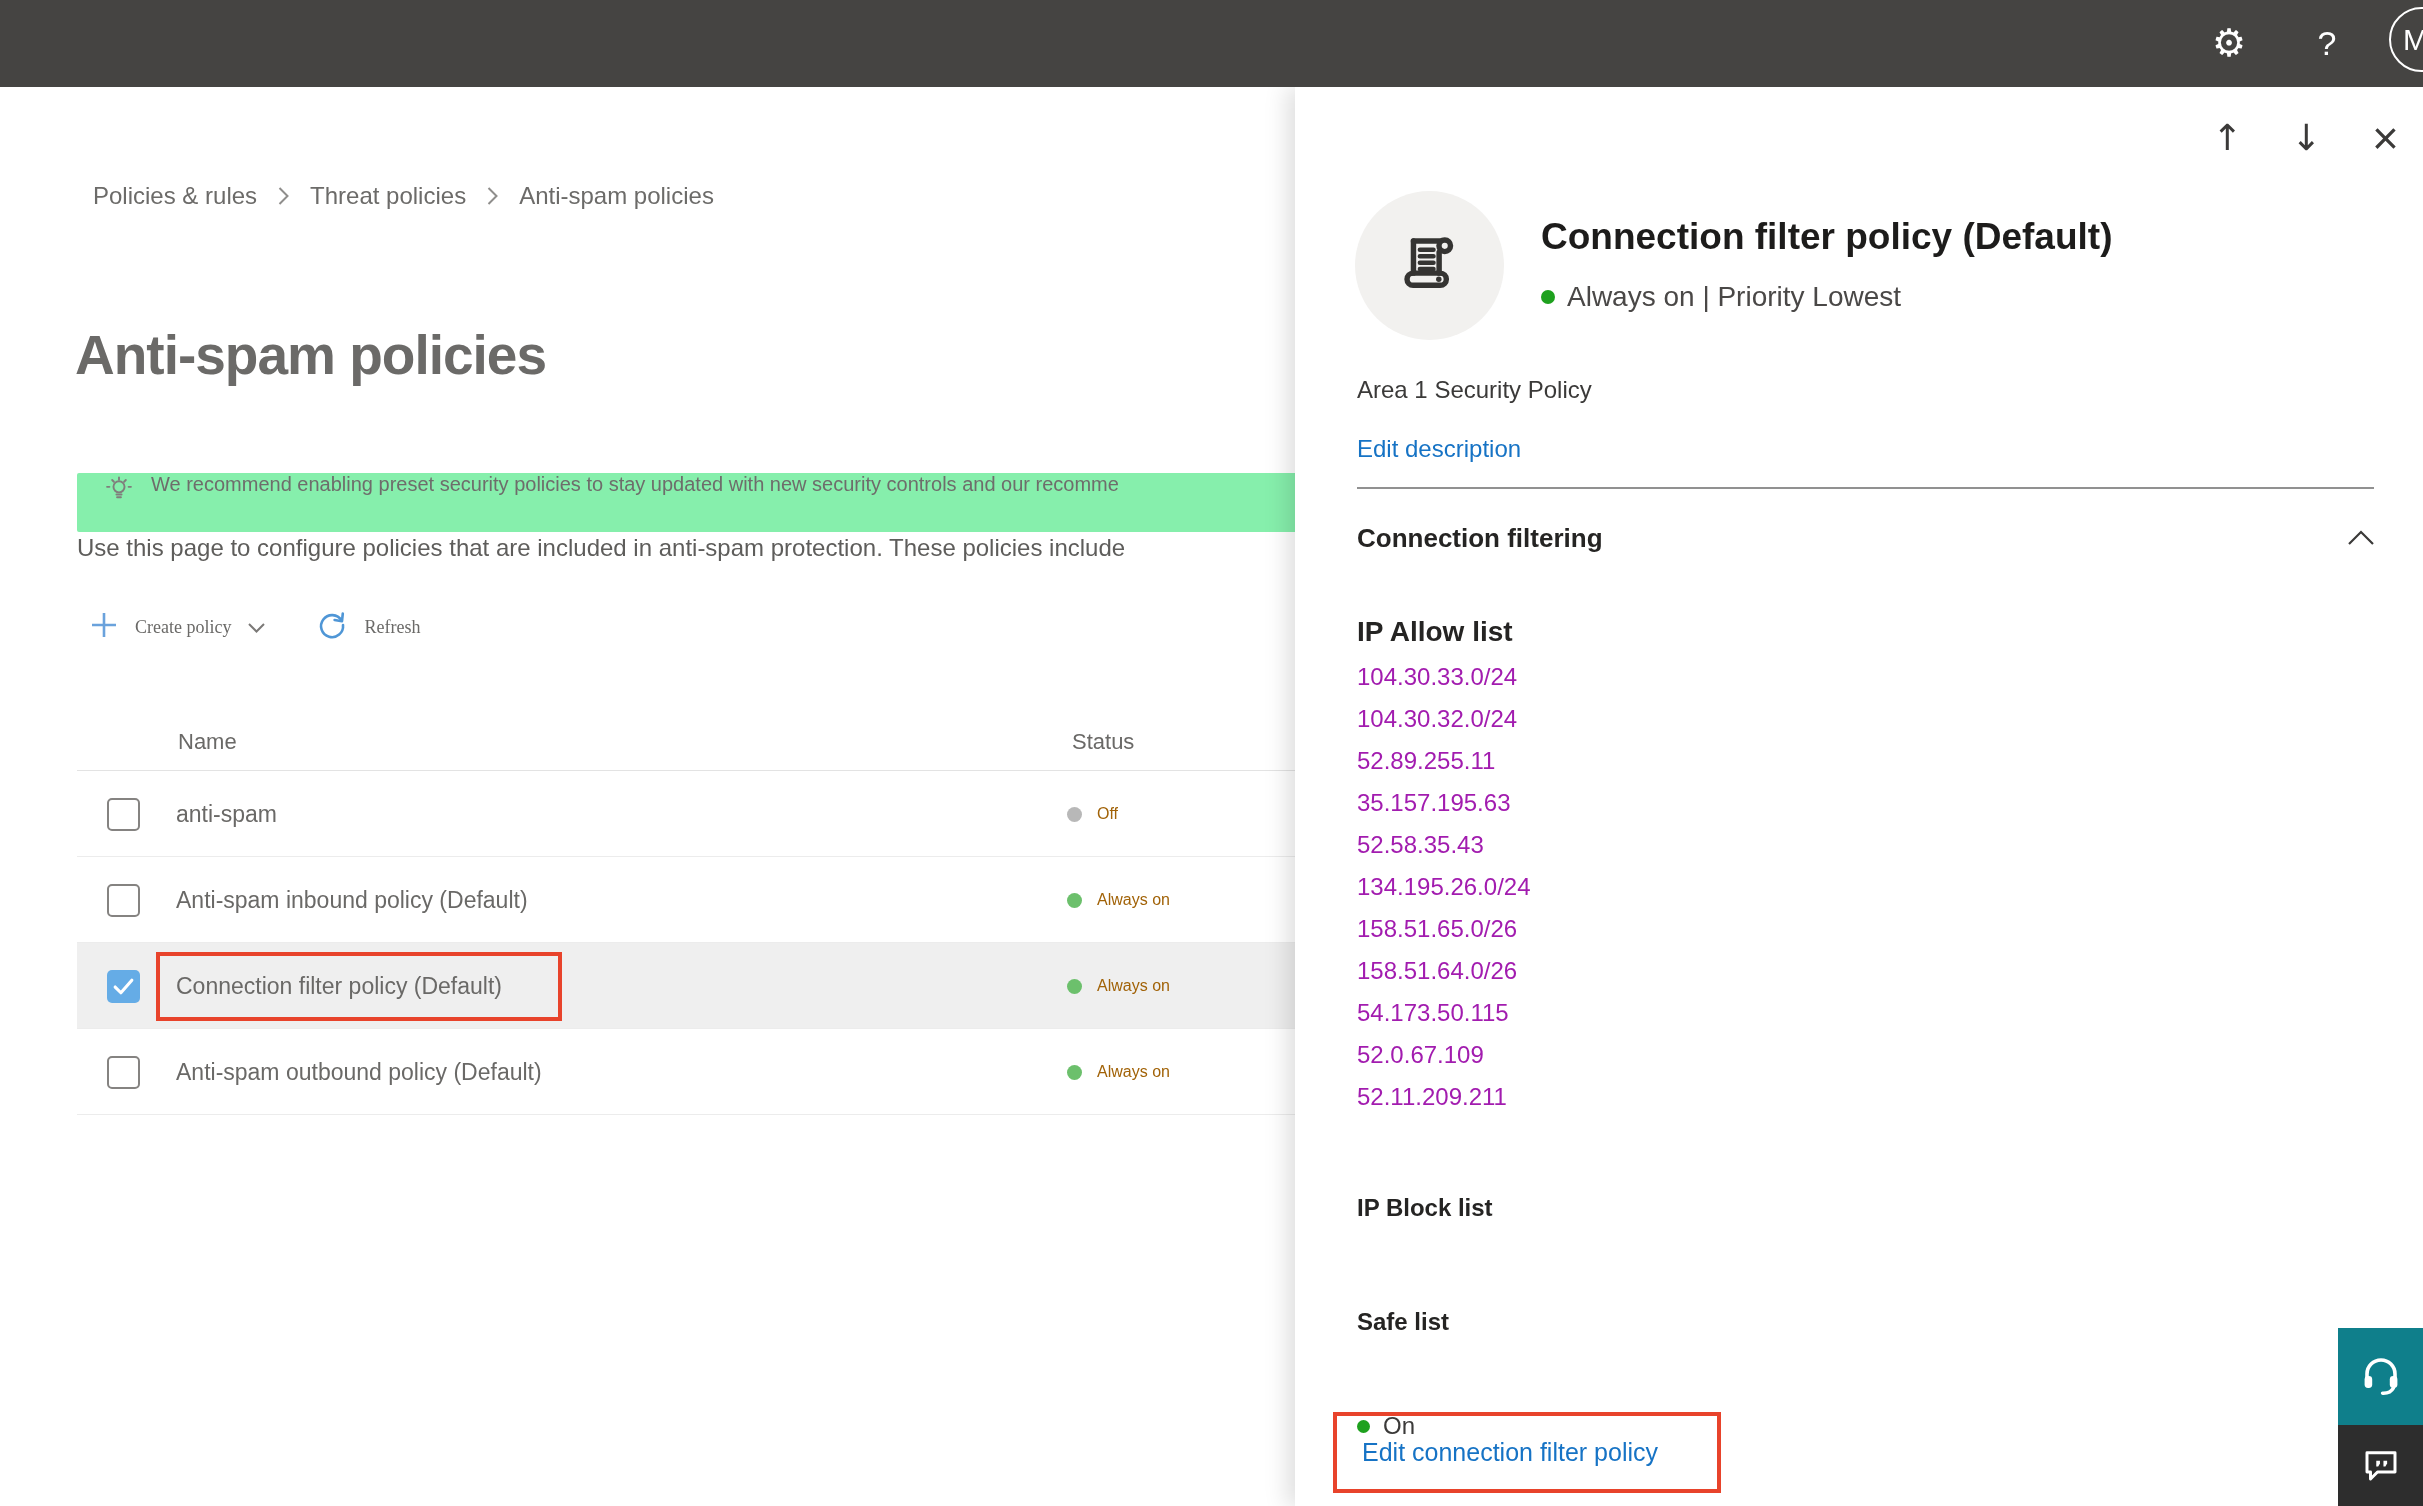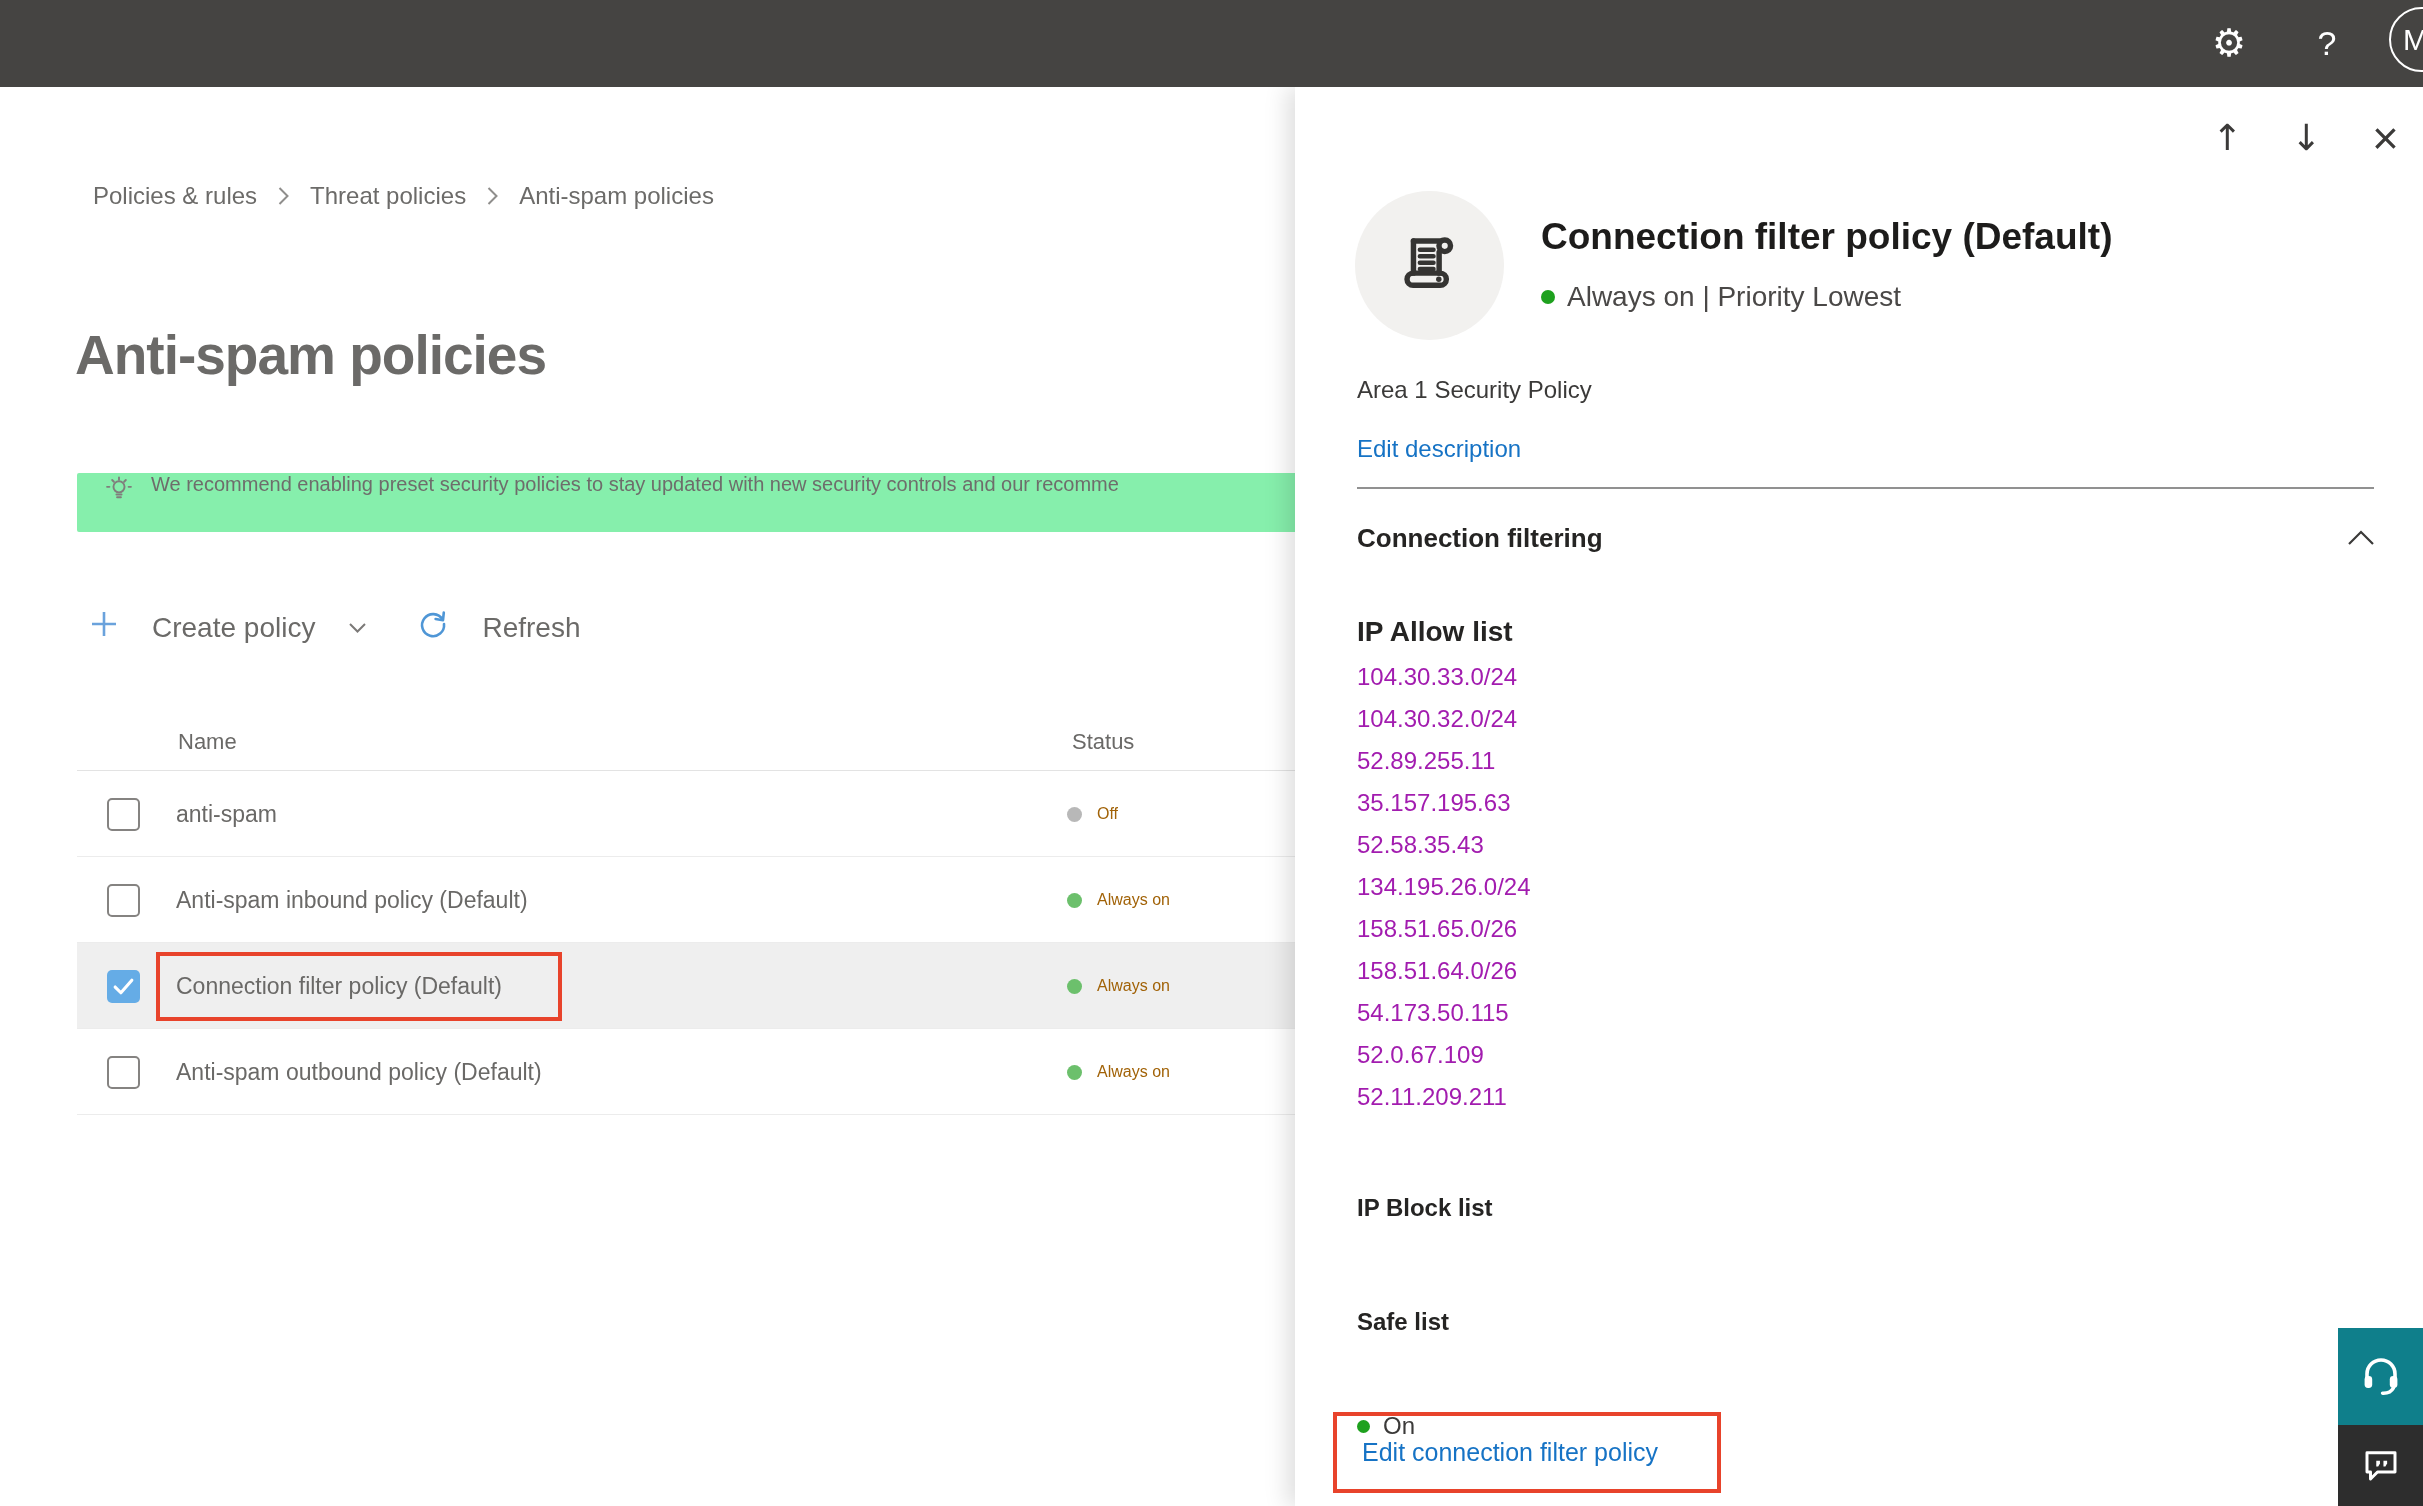--- a/index.html
+++ b/index.html
@@ -30,21 +30,21 @@
 
   .banner { position:absolute; left:77px; top:386px; width:1230px; height:59px; background:#86efac;
     display:flex; padding-left:26px; overflow:hidden; border-radius:2px; }
   .banner-text { font-size:20px; color:#6e6d6b; white-space:nowrap; margin-left:16px; }
 
   .intro { position:absolute; left:77px; top:447px; width:1228px; font-size:24px; color:#5e5d5b;
     white-space:nowrap; overflow:hidden; }
 
   .toolbar { position:absolute; left:89px; top:515px; height:51px; display:flex; align-items:center; }
   .tool-btn { display:flex; align-items:center; background:none; border:none; cursor:pointer;
-    font-family:Liberation Sans, sans-serif; font-size:28px; color:#6b6a68;gap:17px; }
+    font-family:Liberation Serif, serif; font-size:18px; color:#6b6a68; }
   .tool-btn .lbl { margin-left:16px; }
   .tool-btn .chev { margin-left:16px; display:inline-flex; }
   .tool-refresh { margin-left:50px; }
 
   
   .table { position:absolute; left:77px; top:610px; width:1230px; }
   .thead { position:relative; height:74px; border-bottom:1px solid #e3e3e3; font-size:22px; color:#6a6967; }
   .th-name { position:absolute; left:101px; top:32px; }
   .th-status { position:absolute; left:995px; top:32px; }
   .trow { position:relative; height:86px; border-bottom:1px solid #ececec; cursor:pointer; background:#fff; }
@@ -144,20 +144,21 @@
       <span>
         <svg width="32" height="32" viewBox="0 0 30 30" fill="none" stroke="#807e7c" stroke-width="1.8" stroke-linecap="round">
           <circle cx="15" cy="13" r="5.2"></circle>
           <path d="M12.6 20.2 h4.8 M13.2 22.8 h3.6"></path>
           <path d="M15 4.2 v2.2 M6 13 H3.8 M26.2 13 H24 M8.6 6.6 l1.6 1.6 M21.4 6.6 l-1.6 1.6"></path>
         </svg>
       </span>
       <span class="banner-text">We recommend enabling preset security policies to stay updated with new security controls and our recomme</span>
     </div>
 
+    <p class="intro">Use this page to configure policies that are included in anti-spam protection. These policies include</p>
 
     <div class="toolbar">
       <button class="tool-btn">
         <span>
           <svg width="30" height="30" viewBox="0 0 30 30">
               <path d="M15 3 V27 M3 15 H27" stroke="#6aa2dc" stroke-width="2.6"></path>
             </svg>
         </span>
         <span class="lbl">Create policy</span>
         <span class="chev">

